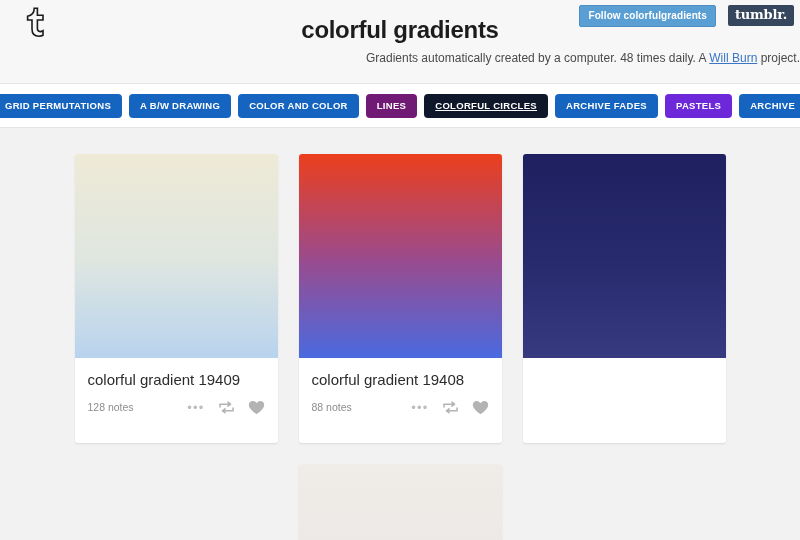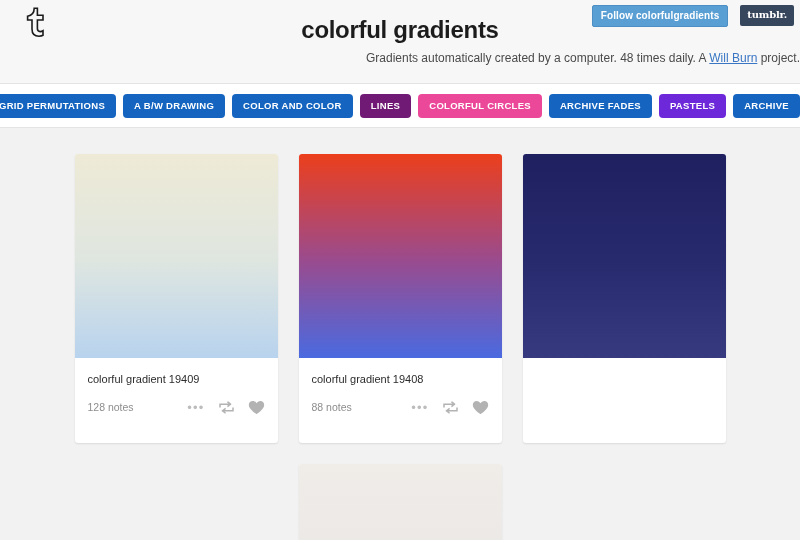--- a/index.html
+++ b/index.html
@@ -56,21 +56,21 @@
     line-height: 11px;
     white-space: nowrap;
     cursor: pointer;
     letter-spacing: 0.1px;
   }
   .tumblr-badge {
     background: #36465d;
     color: #ffffff;
     font-family: "DejaVu Serif", serif;
     font-weight: bold;
-    font-size: 10px;
+    font-size: 13px;
     line-height: 14px;
     padding: 3px 7px 4px 7px;
     border-radius: 2px;
     white-space: nowrap;
     cursor: pointer;
     letter-spacing: -0.2px;
   }
 
   .blog-title {
     text-align: center;
@@ -94,21 +94,21 @@
   }
 
   
   .navbar {
     background: #ffffff;
     height: 44px;
     box-sizing: border-box;
     border-bottom: 1px solid #e4e4e4;
     display: flex;
     align-items: center;
-    justify-content: flex-end;
+    justify-content: center;
     gap: 7px;
   }
   .nav-btn {
     background: #1565c0;
     color: #ffffff;
     font-size: 9.5px;
     font-weight: bold;
     letter-spacing: 0.3px;
     padding: 6px 11px 7px 11px;
     border-radius: 4px;
@@ -133,21 +133,21 @@
     box-shadow: 0 1px 2px rgba(0,0,0,0.10);
     overflow: hidden;
     flex: 0 0 auto;
   }
   .post-image {
     width: 203px;
     height: 204px;
     display: block;
   }
   .post-caption {
-    font-size: 11px;
+    font-size: 15px;
     color: #2c2c2c;
     padding: 14px 13px 0 13px;
     line-height: 15px;
   }
   .post-footer {
     display: flex;
     align-items: center;
     justify-content: space-between;
     padding: 13px 13px 28px 13px;
   }
@@ -200,21 +200,21 @@
   <div class="blog-desc">
     <span>Gradients automatically created by a computer. 48 times daily. A </span><a href="#">Will Burn</a><span> project.</span>
   </div>
 </div>
 
 <div class="navbar">
   <div class="nav-btn" style="background: rgb(21, 101, 192);">GRID PERMUTATIONS</div>
   <div class="nav-btn" style="background: rgb(21, 101, 192);">A B/W DRAWING</div>
   <div class="nav-btn" style="background: rgb(21, 101, 192);">COLOR AND COLOR</div>
   <div class="nav-btn" style="background: #701a75;">LINES</div>
-  <div class="nav-btn" style="background: #ec4899;">COLORFUL CIRCLES</div>
+  <div class="nav-btn" style="background: #0f172a; text-decoration: underline;">COLORFUL CIRCLES</div>
   <div class="nav-btn" style="background: rgb(21, 101, 192);">ARCHIVE FADES</div>
   <div class="nav-btn" style="background: #6d28d9;">PASTELS</div>
   <div class="nav-btn" style="background: rgb(21, 101, 192);">ARCHIVE</div>
 </div>
 
 <div class="grid">
 
   <div class="post">
     <div class="post-image" style="background: linear-gradient(rgb(238, 234, 214) 0%, rgb(223, 230, 224) 52%, rgb(184, 211, 238) 100%);"></div>
     <div class="post-caption">colorful gradient 19409</div>

